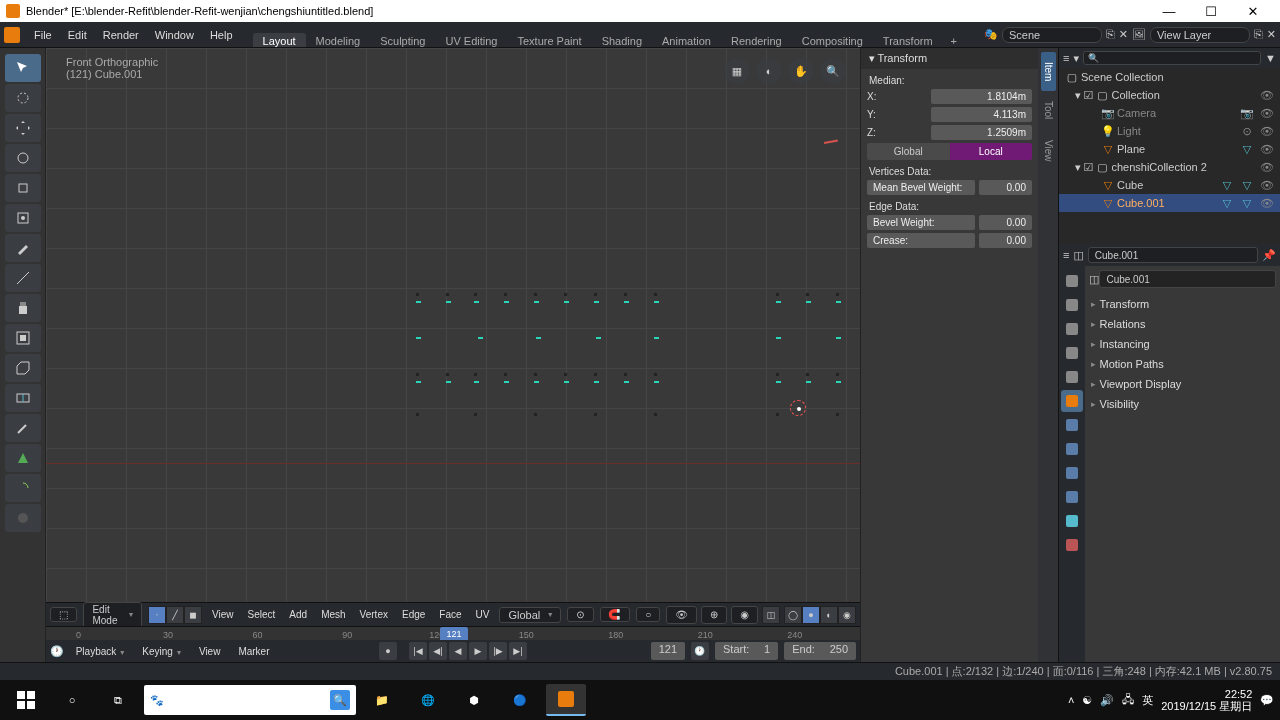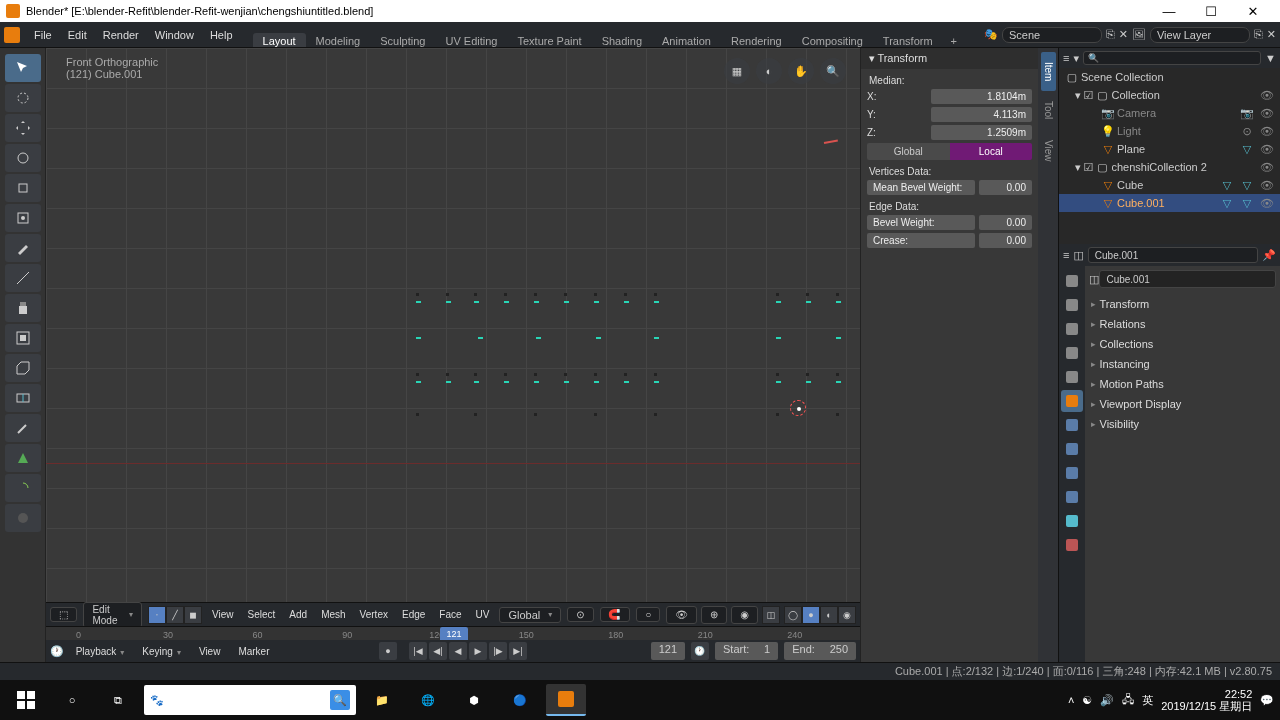--- a/index.html
+++ b/index.html
@@ -547,21 +547,20 @@
             <div class="pdot" style="background:#b55"></div>
           </div>
       </div>
       <div class="props-body">
         <div class="bcrow">
           <span class="oicon">◫</span>
           <div class="pbox2">Cube.001</div>
         </div>
         <div class="cat">Transform</div>
         <div class="cat">Relations</div>
-        <div class="cat">Collections</div>
         <div class="cat">Instancing</div>
         <div class="cat">Motion Paths</div>
         <div class="cat">Viewport Display</div>
         <div class="cat">Visibility</div>
       </div>
     </div>
   </div>
 </div>
 
 <div class="statusbar">

